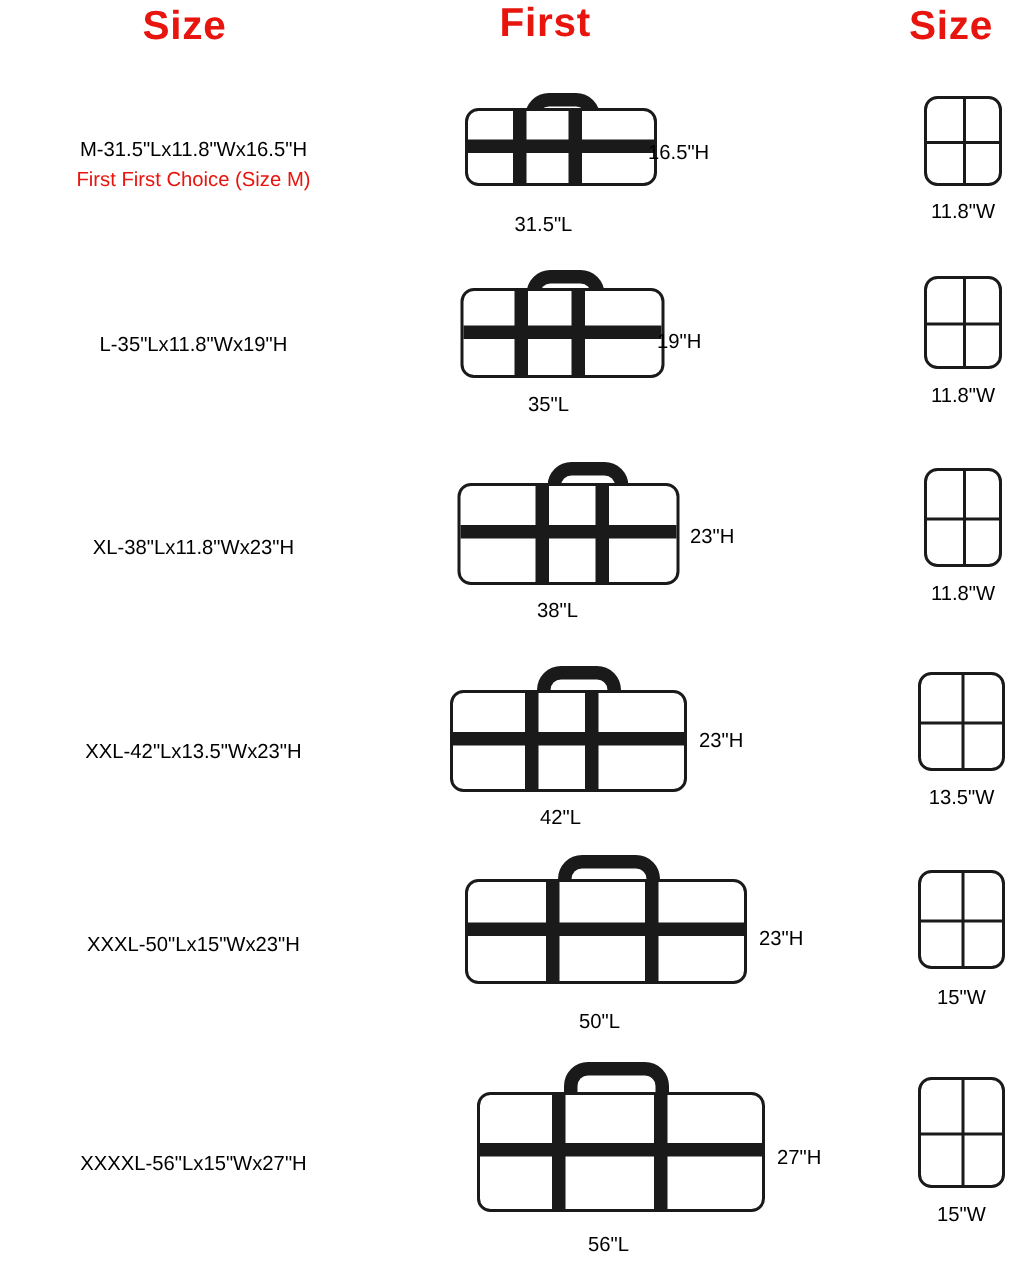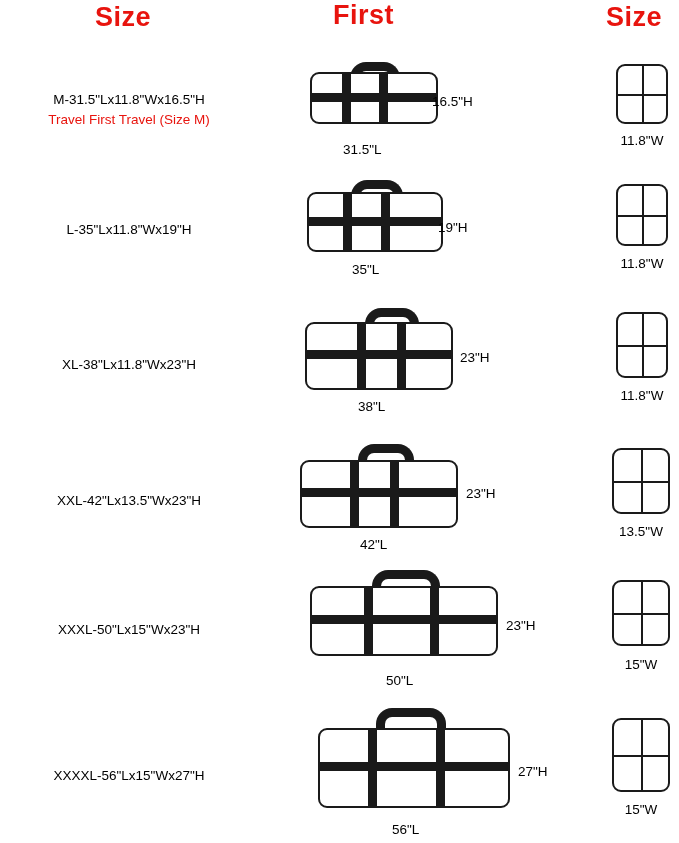--- a/index.html
+++ b/index.html
@@ -153,21 +153,21 @@
 
   <div class="header">
     <div class="header-cell h-size">Size</div>
     <div class="header-cell h-front">First</div>
     <div class="header-cell h-side">Size</div>
   </div>
 
   <div class="row" style="top:52px;height:110px;">
     <div class="label-block" style="top:38px;">
       <span>M-31.5"Lx11.8"Wx16.5"H</span>
-      <span class="label-sub">Travel First Travel (Size M)</span>
+      <span class="label-sub">First First Choice (Size M)</span>
     </div>
 
     <div class="bag" style="left:310px;top:10px;width:128px;height:62px;">
       <div class="handle" style="left:40px;top:0px;width:50px;height:24px;"></div>
       <div class="bag-body" style="width:128px;height:52px;">
         <div class="strap-h" style="top:19px;"></div>
         <div class="strap-v" style="left:30px;"></div>
         <div class="strap-v" style="left:67px;"></div>
       </div>
     </div>

